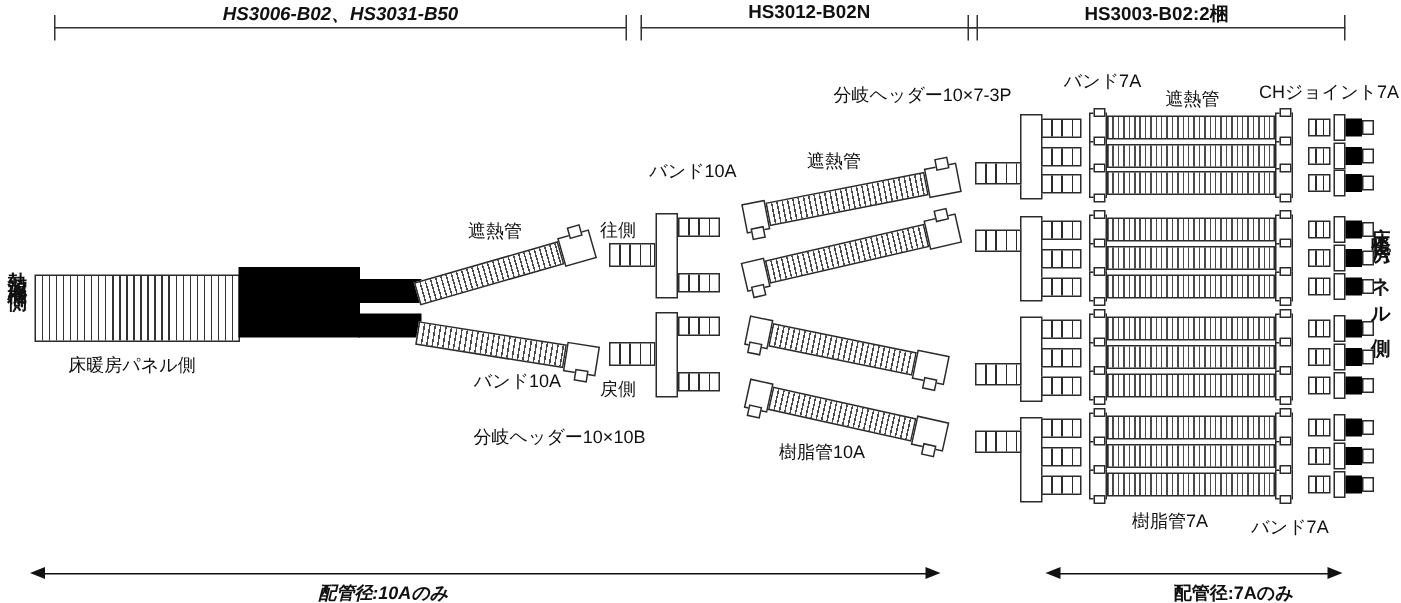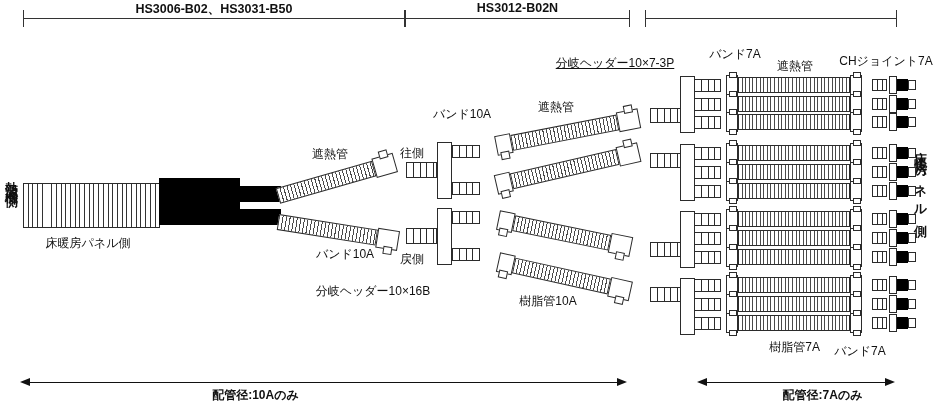--- a/index.html
+++ b/index.html
@@ -69,33 +69,34 @@
   .dim .line{position:absolute;left:6px;right:6px;top:4px;border-top:1px solid #111;}
   .dim .ah{position:absolute;width:0;height:0;border:4.5px solid transparent;}
   .dim .ah.l{left:0;top:0;border-left:none;border-right:10px solid #111;}
   .dim .ah.r{right:0;top:0;border-right:none;border-left:10px solid #111;}
 </style>
 </head>
 <body>
 
 <div class="canvas">
 
-  <div class="bk" style="left:23px;width:382px;">
+  <div class="bk" style="left:36px;width:382px;font-style:italic;">
     <div class="bk-label">HS3006-B02、HS3031-B50</div>
     <div class="bk-line"></div>
     <div class="bk-tick l"></div>
     <div class="bk-tick r"></div>
   </div>
-  <div class="bk" style="left:405px;width:225px;">
+  <div class="bk" style="left:427px;width:225px;">
     <div class="bk-label">HS3012-B02N</div>
     <div class="bk-line"></div>
     <div class="bk-tick l"></div>
     <div class="bk-tick r"></div>
   </div>
   <div class="bk" style="left:645px;width:252px;">
+    <div class="bk-label">HS3003-B02:2梱</div>
     <div class="bk-line"></div>
     <div class="bk-tick l"></div>
     <div class="bk-tick r"></div>
   </div>
 
   <div class="vtext" style="left:2px;top:170px;">熱源機側</div>
   <div class="vtext" style="left:911px;top:141px;">床暖房パネル側</div>
 
   <div class="abs hatch-wide" style="left:23px;top:183px;width:137px;height:45px;"></div>
   <div class="lbl" style="left:40px;top:236px;width:96px;">床暖房パネル側</div>
@@ -120,21 +121,21 @@
   <div class="lbl" style="left:394px;top:252px;width:36px;">戻側</div>
 
   <div class="seg" style="left:406px;top:162px;width:31px;height:16px;"></div>
   <div class="hbody" style="left:437px;top:142px;width:15px;height:57px;"></div>
   <div class="seg" style="left:452px;top:145px;width:28px;height:13px;"></div>
   <div class="seg" style="left:452px;top:182px;width:28px;height:13px;"></div>
   <div class="seg" style="left:406px;top:228px;width:31px;height:16px;"></div>
   <div class="hbody" style="left:437px;top:208px;width:15px;height:57px;"></div>
   <div class="seg" style="left:452px;top:211px;width:28px;height:13px;"></div>
   <div class="seg" style="left:452px;top:248px;width:28px;height:13px;"></div>
-  <div class="lbl" style="left:290px;top:284px;width:166px;">分岐ヘッダー10×16B</div>
+  <div class="lbl" style="left:290px;top:284px;width:166px;">分岐ヘッダー10×10B</div>
 
   <div class="stube" style="left:496px;top:138px;width:146px;transform:rotate(-11deg);">
     <div class="corr hatch" style="left:16px;right:22px;"></div>
     <div class="fit l"></div>
     <div class="fit r"></div>
   </div>
   <div class="stube" style="left:496px;top:177px;width:147px;transform:rotate(-13deg);">
     <div class="corr hatch" style="left:16px;right:22px;"></div>
     <div class="fit l"></div>
     <div class="fit r"></div>
@@ -144,21 +145,21 @@
     <div class="fit l"></div>
     <div class="fit r"></div>
   </div>
   <div class="stube nub-bot" style="left:498px;top:254px;width:136px;transform:rotate(12.5deg);">
     <div class="corr hatch" style="left:16px;right:22px;"></div>
     <div class="fit l"></div>
     <div class="fit r"></div>
   </div>
   <div class="lbl" style="left:422px;top:107px;width:80px;">バンド10A</div>
   <div class="lbl" style="left:524px;top:100px;width:64px;">遮熱管</div>
-  <div class="lbl" style="left:533px;top:56px;width:164px;text-decoration:underline;">分岐ヘッダー10×7-3P</div>
+  <div class="lbl" style="left:533px;top:56px;width:164px;">分岐ヘッダー10×7-3P</div>
   <div class="lbl" style="left:506px;top:294px;width:84px;">樹脂管10A</div>
 
   <div id="right-headers">
       <div class="hgroup" style="top: 76px;">
     <div class="hbody"></div>
     <div class="seg inlet" style="top: 32px;"></div>
     <div class="seg hout" style="top: 2.5px;"></div>
     <div class="seg hout" style="top: 21.5px;"></div>
     <div class="seg hout" style="top: 39.5px;"></div>
   </div>
@@ -292,29 +293,29 @@
     <div class="sb"></div>
     <div class="jbar"></div>
     <div class="jblack"></div>
     <div class="jtail"></div>
   </div>
     </div>
 
   <div class="lbl" style="left:697px;top:47px;width:76px;">バンド7A</div>
   <div class="lbl" style="left:763px;top:59px;width:64px;">遮熱管</div>
   <div class="lbl" style="left:838px;top:54px;width:96px;">CHジョイント7A</div>
-  <div class="lbl" style="left:740px;top:340px;width:80px;text-align:right;">樹脂管7A</div>
+  <div class="lbl" style="left:740px;top:340px;width:80px;">樹脂管7A</div>
   <div class="lbl" style="left:822px;top:344px;width:76px;">バンド7A</div>
 
   <div class="dim" style="left:20px;top:378px;width:607px;">
     <i class="ah l"></i>
     <i class="line"></i>
     <i class="ah r"></i>
   </div>
-  <div class="lbl b" style="left:198px;top:388px;width:115px;">配管径:10Aのみ</div>
+  <div class="lbl b" style="left:198px;top:388px;width:115px;font-style:italic;">配管径:10Aのみ</div>
   <div class="dim" style="left:697px;top:378px;width:198px;">
     <i class="ah l"></i>
     <i class="line"></i>
     <i class="ah r"></i>
   </div>
   <div class="lbl b" style="left:765px;top:388px;width:115px;">配管径:7Aのみ</div>
 
 </div>
 
 </body></html>

